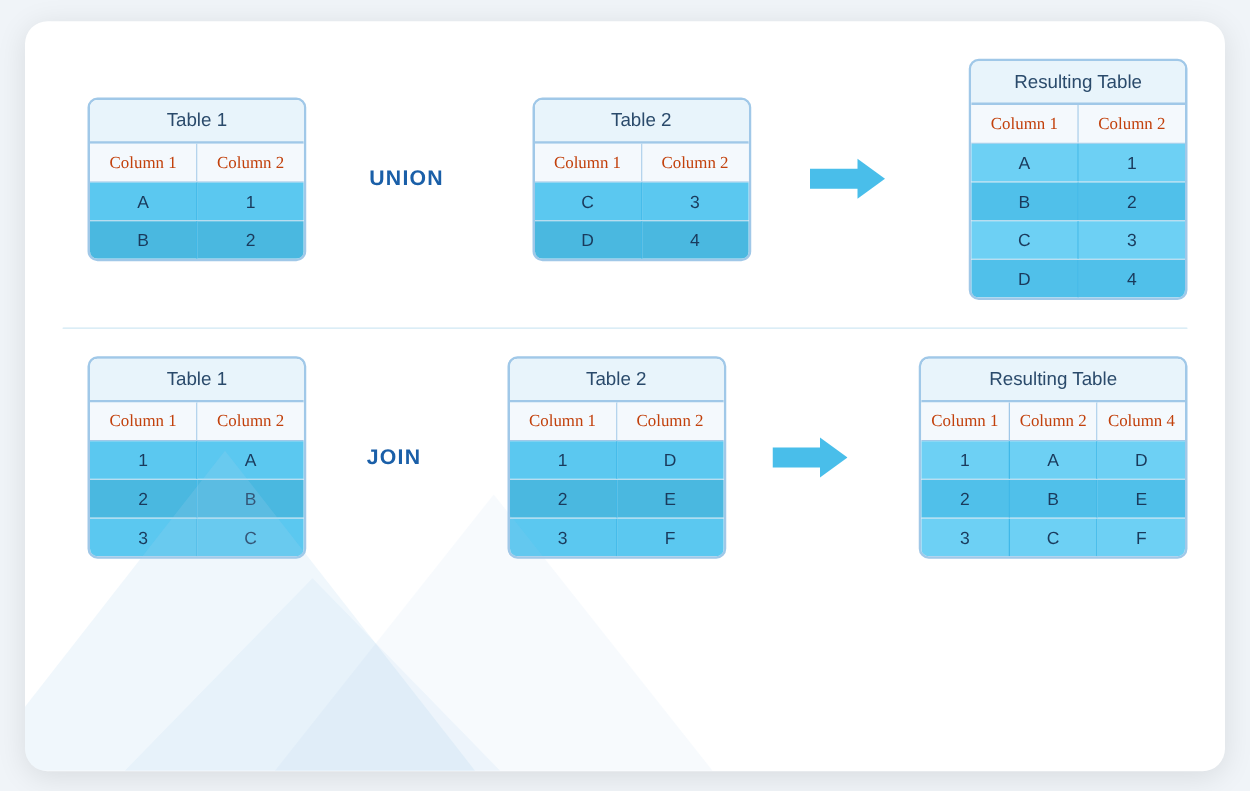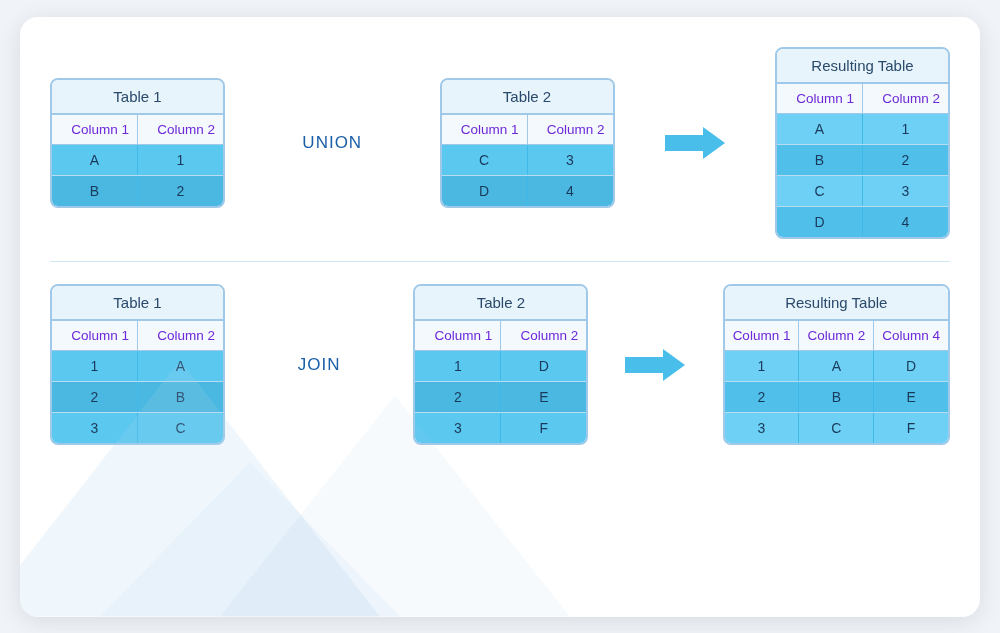--- a/index.html
+++ b/index.html
@@ -49,41 +49,43 @@
       pointer-events: none;
     }
 
     
     .db-table {
       border: 2px solid #a0c8e8;
       border-radius: 8px;
       overflow: hidden;
       min-width: 175px;
       background: white;
+      margin-left: 20px;
     }
     .db-table .table-title {
       background: #e8f4fb;
       text-align: center;
       padding: 8px 12px;
       font-size: 15px;
       color: #2a4a6b;
       border-bottom: 2px solid #a0c8e8;
     }
     .db-table .col-header-row {
       display: flex;
       border-bottom: 1.5px solid #a0c8e8;
     }
     .db-table .col-header {
       flex: 1;
-      text-align: right;
+      text-align: center;
       padding: 7px 8px;
       font-size: 13.5px;
-      color: #6d28d9;
+      color: #c2410c;
       background: #f4f9fd;
       border-right: 1px solid #a0c8e8;
+      font-family: Liberation Serif, serif;
     }
     .db-table .col-header:last-child { border-right: none; }
     .db-table .data-row {
       display: flex;
       border-bottom: 1px solid #b8ddf0;
     }
     .db-table .data-row:last-child { border-bottom: none; }
     .db-table .data-cell {
       flex: 1;
       text-align: center;
@@ -102,24 +104,24 @@
     .db-table.result-table .data-cell {
       background: #6dd0f4;
     }
     .db-table.result-table .data-row:nth-child(even) .data-cell {
       background: #50c0ea;
     }
 
     
     .operator-label {
       font-size: 17px;
-      font-weight: 400;
+      font-weight: 700;
       color: #1a5fa8;
       letter-spacing: 1px;
-      margin: 0 34px;
+      margin: 0 10px;
       min-width: 70px;
       text-align: center;
     }
 
     
     .arrow-wrap {
       display: flex;
       align-items: center;
       margin: 0 12px;
     }

